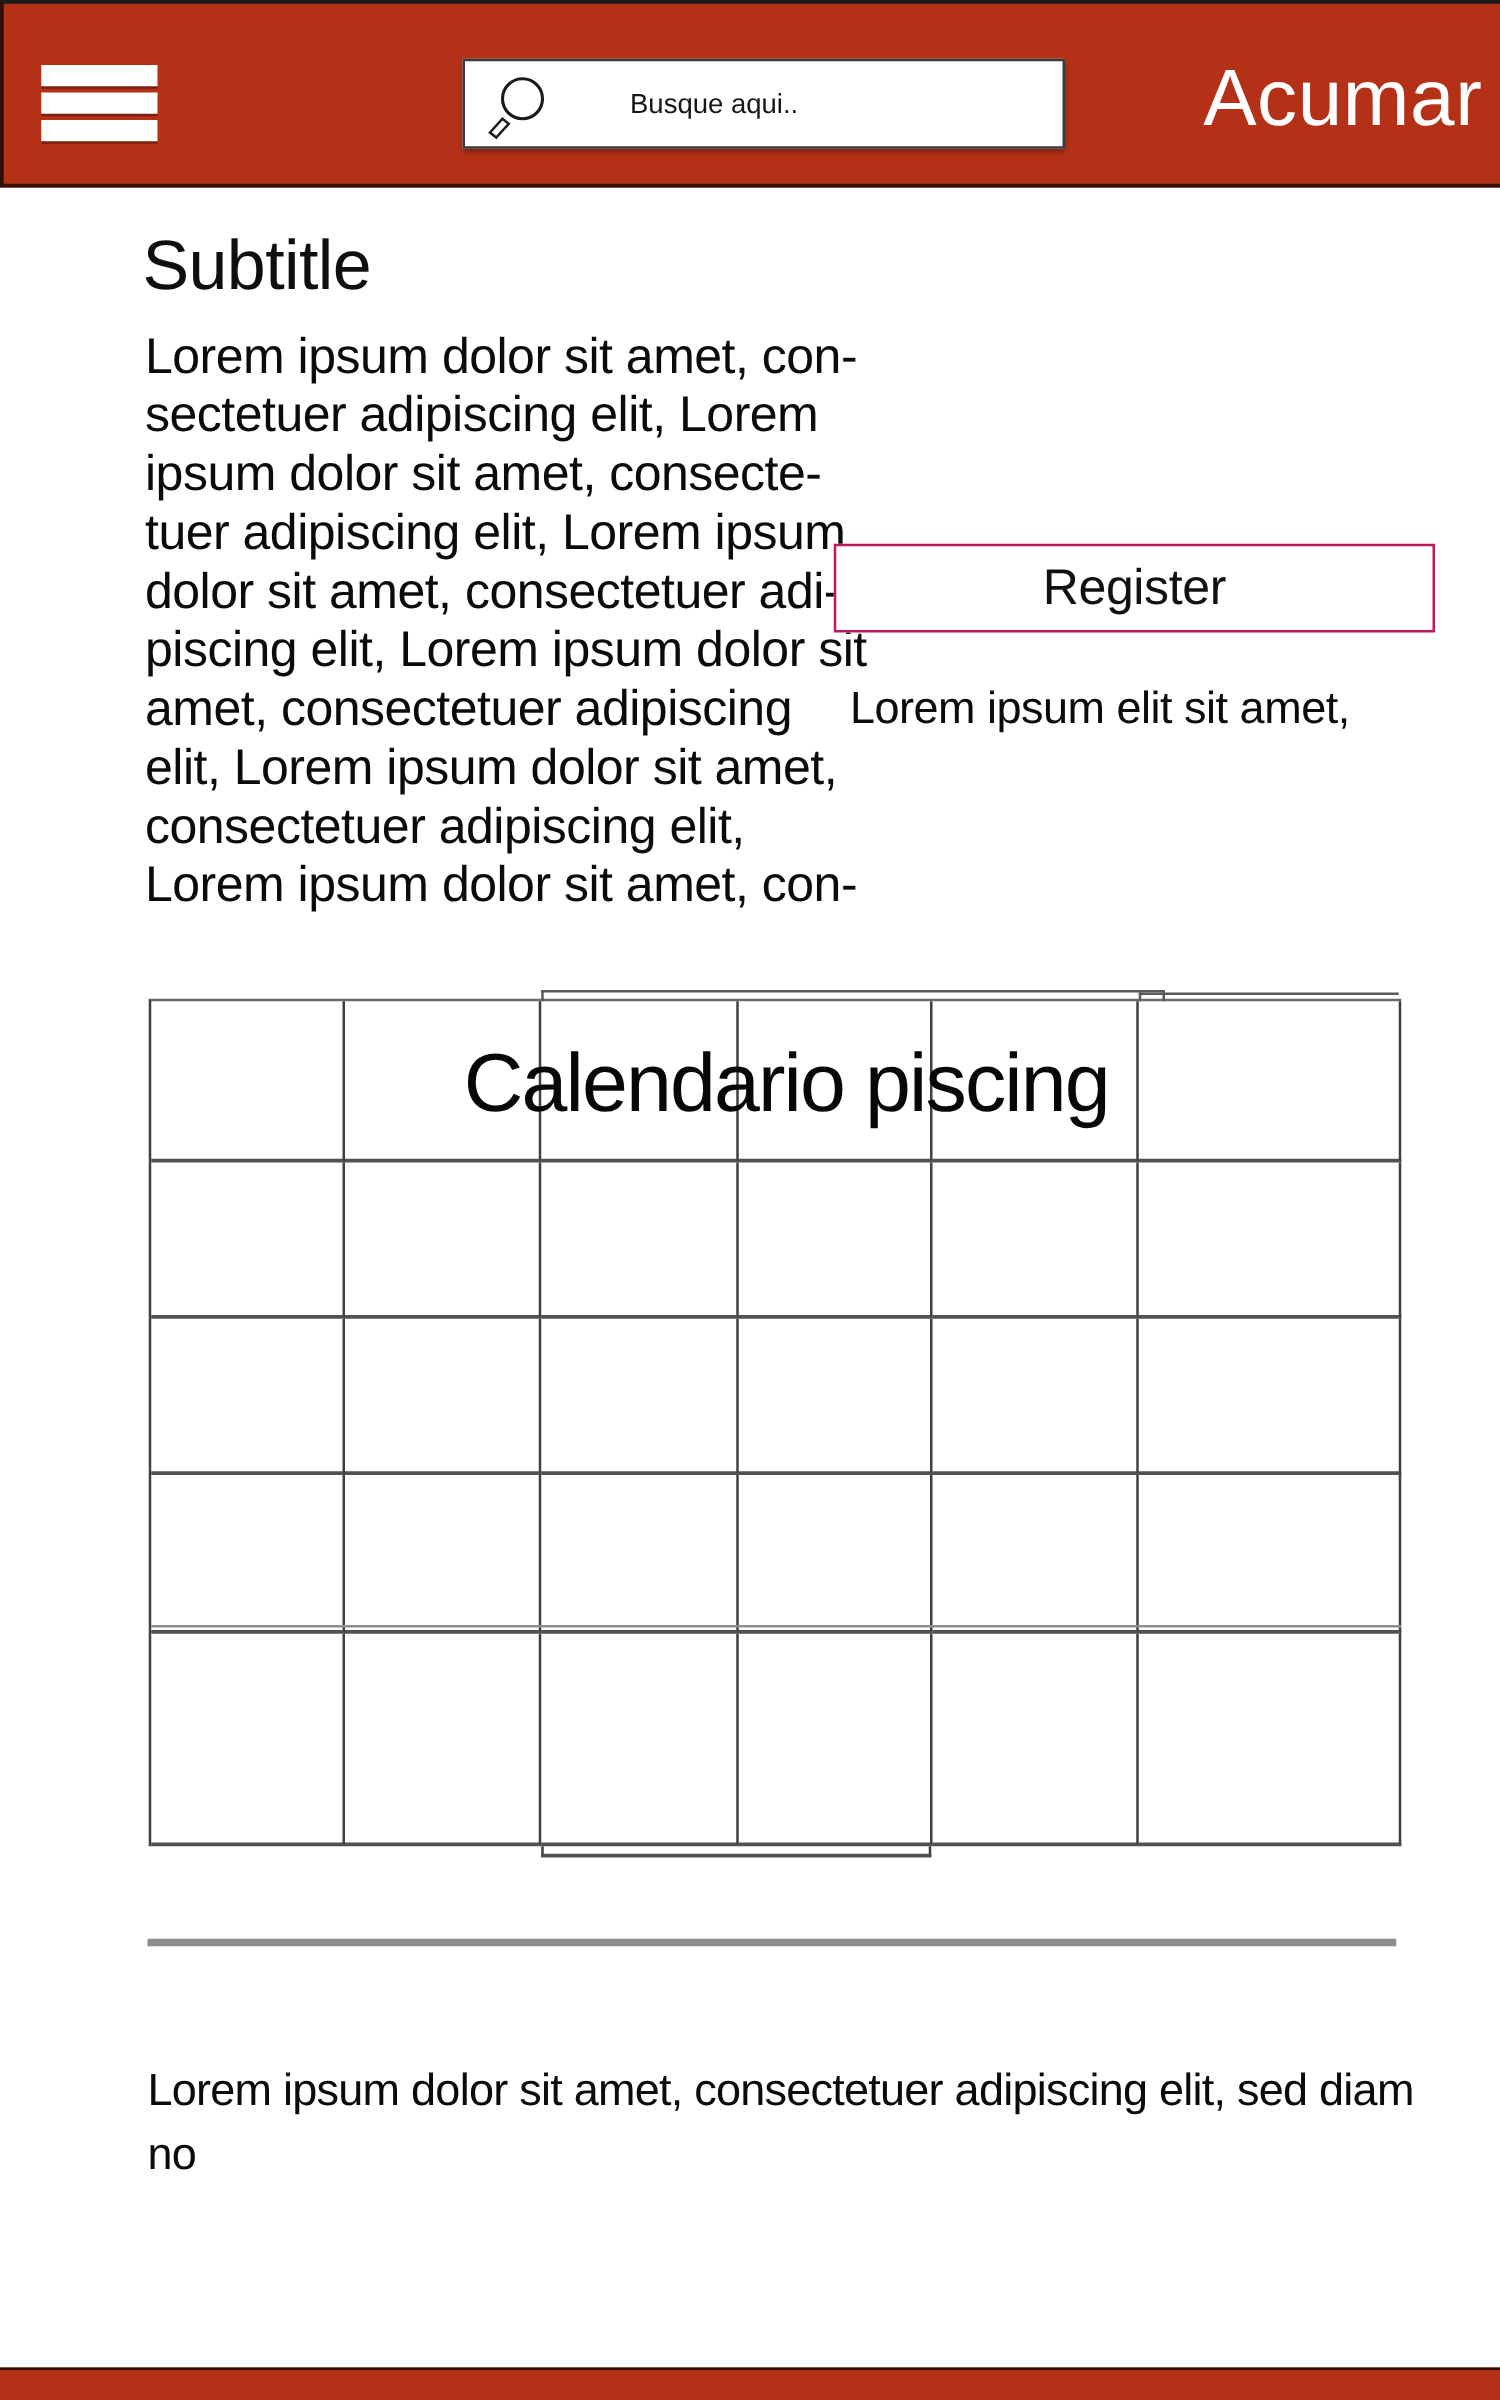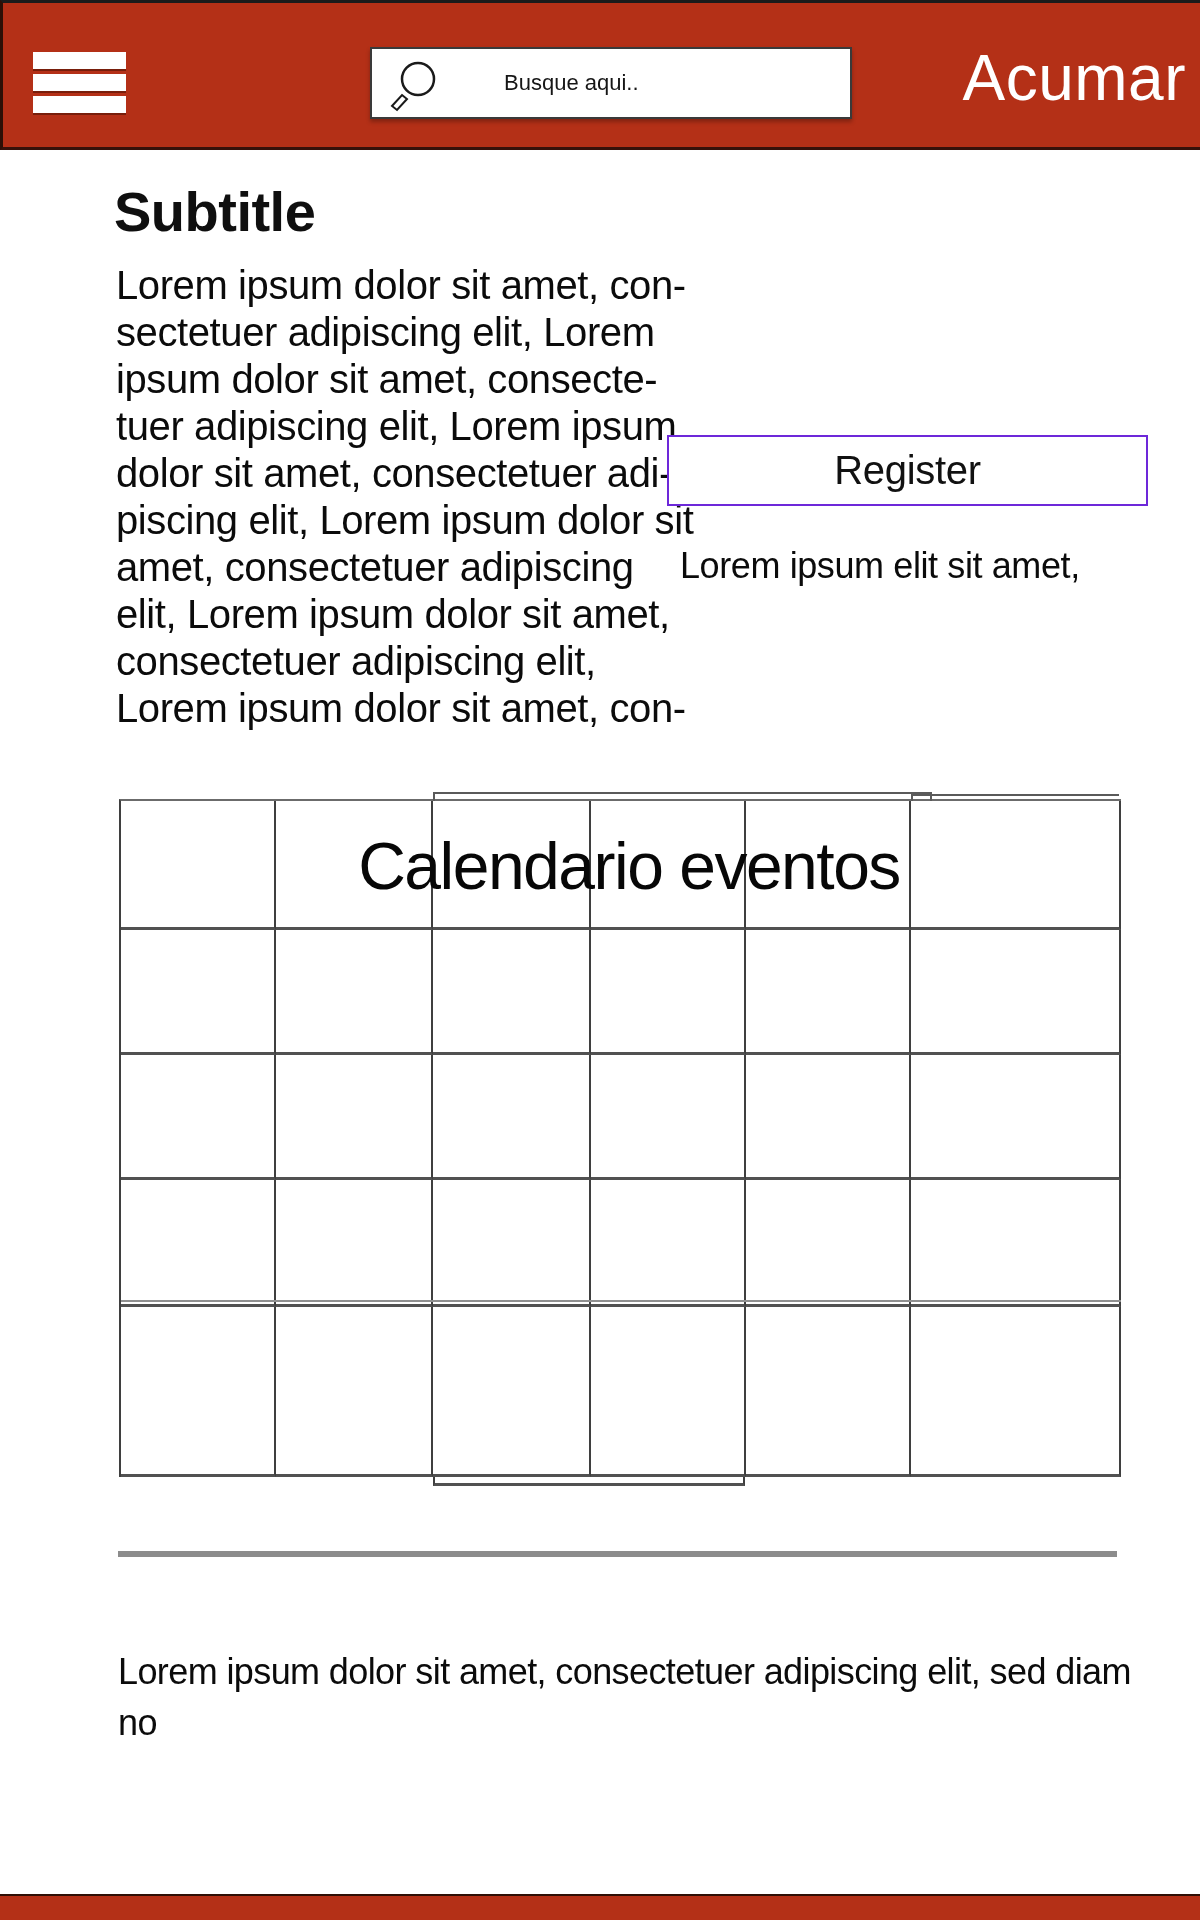--- a/index.html
+++ b/index.html
@@ -47,32 +47,32 @@
   .brand{
     position:absolute;right:14px;top:0;height:150px;
     display:flex;align-items:center;
     font-size:64px;color:#ffffff;font-weight:400;letter-spacing:.5px;
     cursor:pointer;
   }
 
   
   .subtitle{
     position:absolute;left:114px;top:184px;margin:0;
-    font-size:56px;font-weight:700;letter-spacing:-.5px;
+    font-size:56px;font-weight:400;letter-spacing:-.5px;
     line-height:1;color:#0f0f0f;
   }
   .bodytext{
     position:absolute;left:116px;top:262px;
     font-size:40px;line-height:47px;letter-spacing:-.4px;
     color:#0b0b0b;white-space:pre;
   }
 
   
   .btn{
-    position:absolute;background:#ffffff;border:2px solid #6d28d9;
+    position:absolute;background:#ffffff;border:2px solid #be185d;
     box-sizing:border-box;display:flex;align-items:center;justify-content:center;
     font-size:40px;letter-spacing:-.3px;color:#111111;cursor:pointer;
   }
   .btn.register{left:667px;top:435px;width:481px;height:71px;}
   .btn.login{left:666px;top:641px;width:483px;height:71px;}
   .caption{
     position:absolute;left:680px;top:548px;
     font-size:36px;letter-spacing:-.4px;line-height:1;color:#0b0b0b;
   }
 
@@ -188,21 +188,21 @@
     <div class="cell"></div>
     <div class="cell"></div>
     <div class="cell"></div>
     <div class="cell"></div>
 
     <div class="sketch sk-top-mid"></div>
     <div class="sketch sk-top-right"></div>
     <div class="sketch sk-bottom-mid"></div>
     <div class="sketch sk-double-row"></div>
 
-    <div class="cal-title">Calendario eventos</div>
+    <div class="cal-title">Calendario piscing</div>
   </div>
 
   <div class="divider"></div>
   <div class="footnote">Lorem ipsum dolor sit amet, consectetuer adipiscing elit, sed diam
 no</div>
   <div class="bottombar"></div>
 
 </div>
 
 </body></html>

